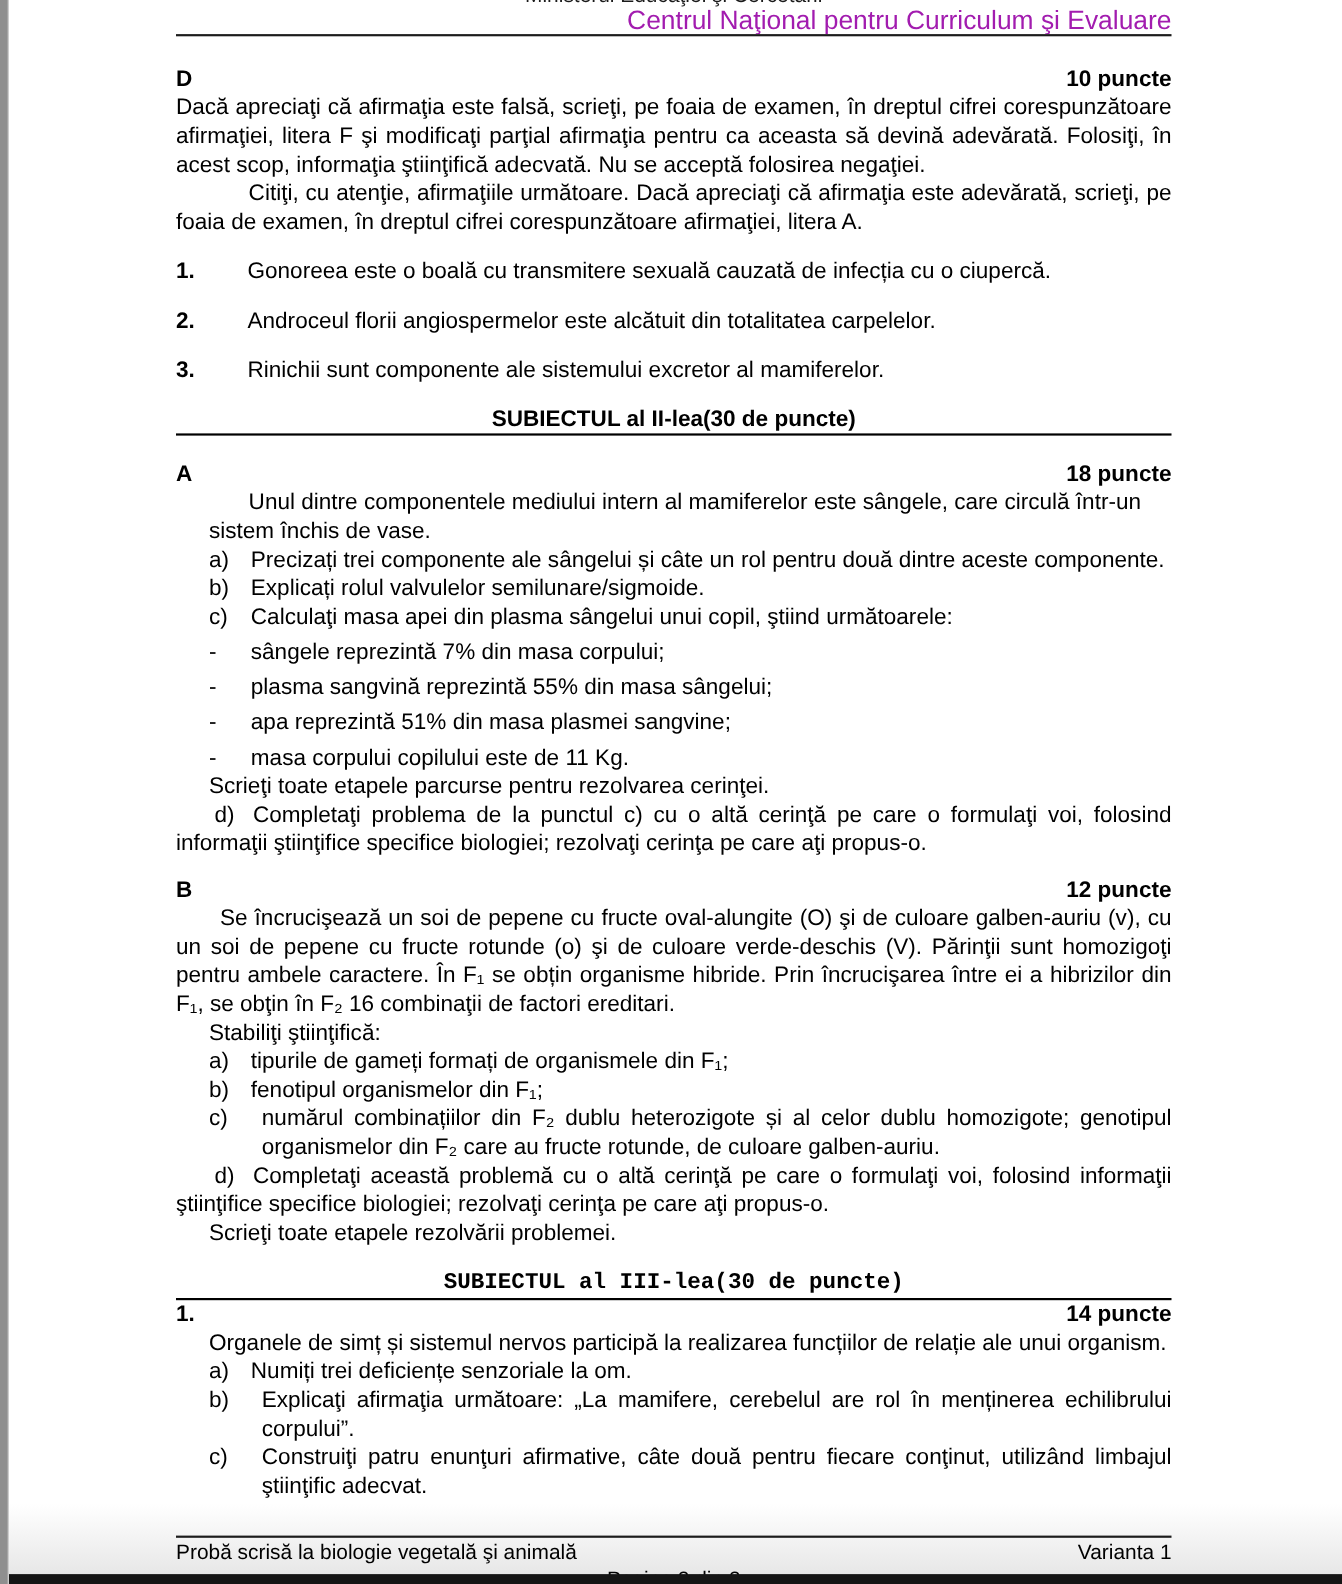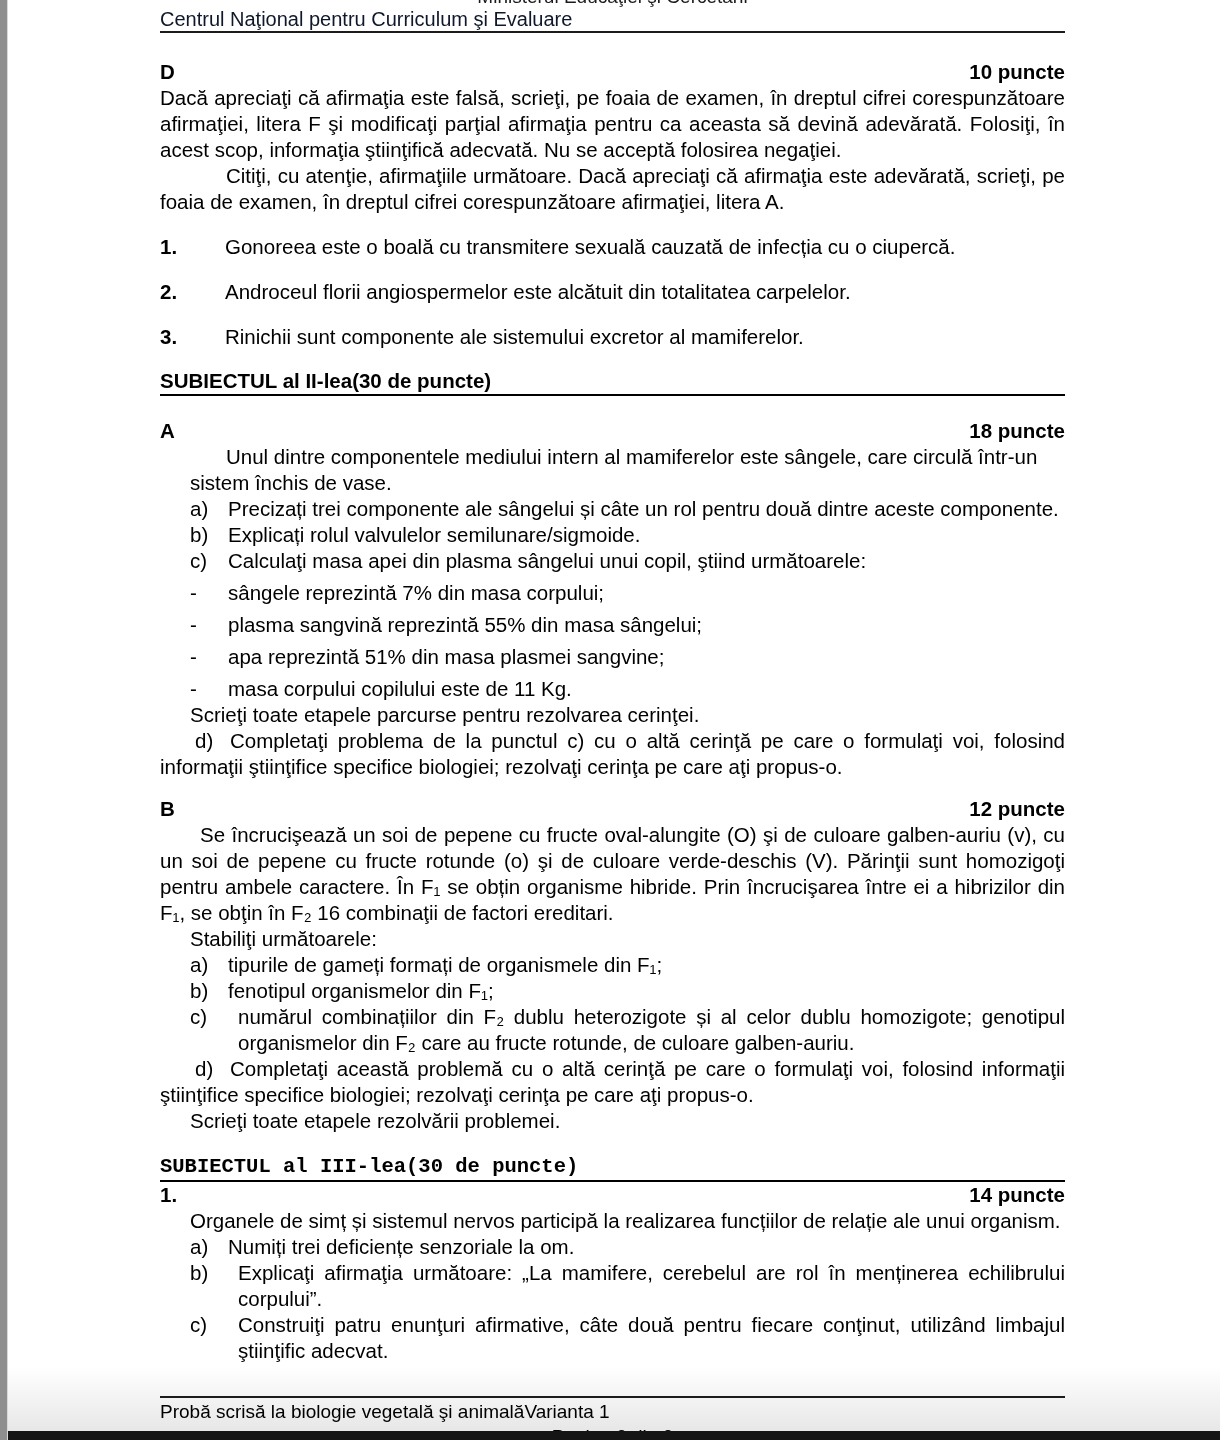--- a/index.html
+++ b/index.html
@@ -13,21 +13,21 @@
   .left-strip{
     position:absolute;left:0;top:0;bottom:0;width:7px;
     background:#8f8f8f;border-right:1px solid #d8d8d8;z-index:5;
   }
   .content{
     position:absolute;left:8px;top:0;right:0;
     padding:0 155px 0 152px; 
   }
   .doc-header{overflow:hidden;height:31px;}
   .hline1{font-size:19px;line-height:22px;text-align:center;margin-top:-14px;color:#1a1a1a;}
-  .hline2{font-size:20px;line-height:22px;text-align:left;color:#0f172a;}
+  .hline2{font-size:24px;line-height:22px;text-align:right;color:#a21caf;}
   .hrule{border-bottom:2px solid #1c1c1c;margin-top:0px;}
   .row{display:flex;justify-content:space-between;align-items:baseline;}
   .b{font-weight:bold;}
   .just{text-align:justify;}
   .ind66{text-indent:66px;}
   .ind40{text-indent:40px;}
   .mlead{margin-left:30px;text-indent:36px;}
   .lead{margin-left:30px;}
   .numli{display:flex;margin-top:19px;}
   .numli .m{flex:none;width:65px;font-weight:bold;}
@@ -37,35 +37,35 @@
   .li .t{flex:1;}
   .li.jt .t{text-align:justify;margin-left:10px;}
   .li.g6{margin-top:6px;}
   .li2{display:flex;margin-left:65px;}
   .li2 .m{flex:none;width:45px;}
   .li2 .t{flex:1;}
   .li2.g6{margin-top:7px;}
   .dpar{text-align:justify;text-indent:35px;}
   .dpar .dm{display:inline-block;width:35px;text-indent:0;}
   .subject{
-    display:flex;justify-content:flex-start;align-items:baseline;
+    display:flex;justify-content:center;align-items:baseline;
     font-weight:bold;border-bottom:2px solid #000;padding-bottom:0px;
   }
   .mt16{margin-top:16px;} .mt18{margin-top:18px;} .mt20{margin-top:20px;font-family:Liberation Mono, monospace;}
   .mt22{margin-top:22px;} .mt26{margin-top:26px;}
   .bottom-fade{
     position:absolute;left:8px;right:0;bottom:9px;height:64px;
     background:linear-gradient(#ffffff,#e7e7e7);z-index:1;
   }
   .footer{
     position:absolute;left:160px;right:155px;top:1396px;z-index:2;
     font-size:19px;line-height:24px;
   }
   .frule{border-top:2px solid #1c1c1c;margin-bottom:2px;}
-  .frow{display:flex;justify-content:flex-start;}
+  .frow{display:flex;justify-content:space-between;}
   .fpage{text-align:center;margin-top:1px;}
   .bottom-band{
     position:absolute;left:8px;right:0;bottom:0;height:9px;
     background:#151515;z-index:3;
   }
 </style>
 </head>
 <body>
 
 <div class="left-strip"></div>
@@ -139,21 +139,21 @@
   <div class="lead">Scrieţi toate etapele parcurse pentru rezolvarea cerinţei.</div>
   <div class="dpar">
     <span class="dm">d)</span><span>Completaţi problema de la punctul c) cu o altă cerinţă pe care o formulaţi voi, folosind informaţii ştiinţifice specifice biologiei; rezolvaţi cerinţa pe care aţi propus-o.</span>
   </div>
 
   <div class="row mt16">
     <span class="b">B</span>
     <span class="b">12 puncte</span>
   </div>
   <div class="just ind40">Se încrucişează un soi de pepene cu fructe oval-alungite (O) şi de culoare galben-auriu (v), cu un soi de pepene cu fructe rotunde (o) şi de culoare verde-deschis (V). Părinţii sunt homozigoţi pentru ambele caractere. În F₁ se obțin organisme hibride. Prin încrucişarea între ei a hibrizilor din F₁, se obţin în F₂ 16 combinaţii de factori ereditari.</div>
-  <div class="lead">Stabiliţi următoarele:</div>
+  <div class="lead">Stabiliţi ştiinţifică:</div>
   <div class="li">
     <span class="m">a)</span>
     <span class="t">tipurile de gameți formați de organismele din F₁;</span>
   </div>
   <div class="li">
     <span class="m">b)</span>
     <span class="t">fenotipul organismelor din F₁;</span>
   </div>
   <div class="li jt">
     <span class="m">c)</span>

